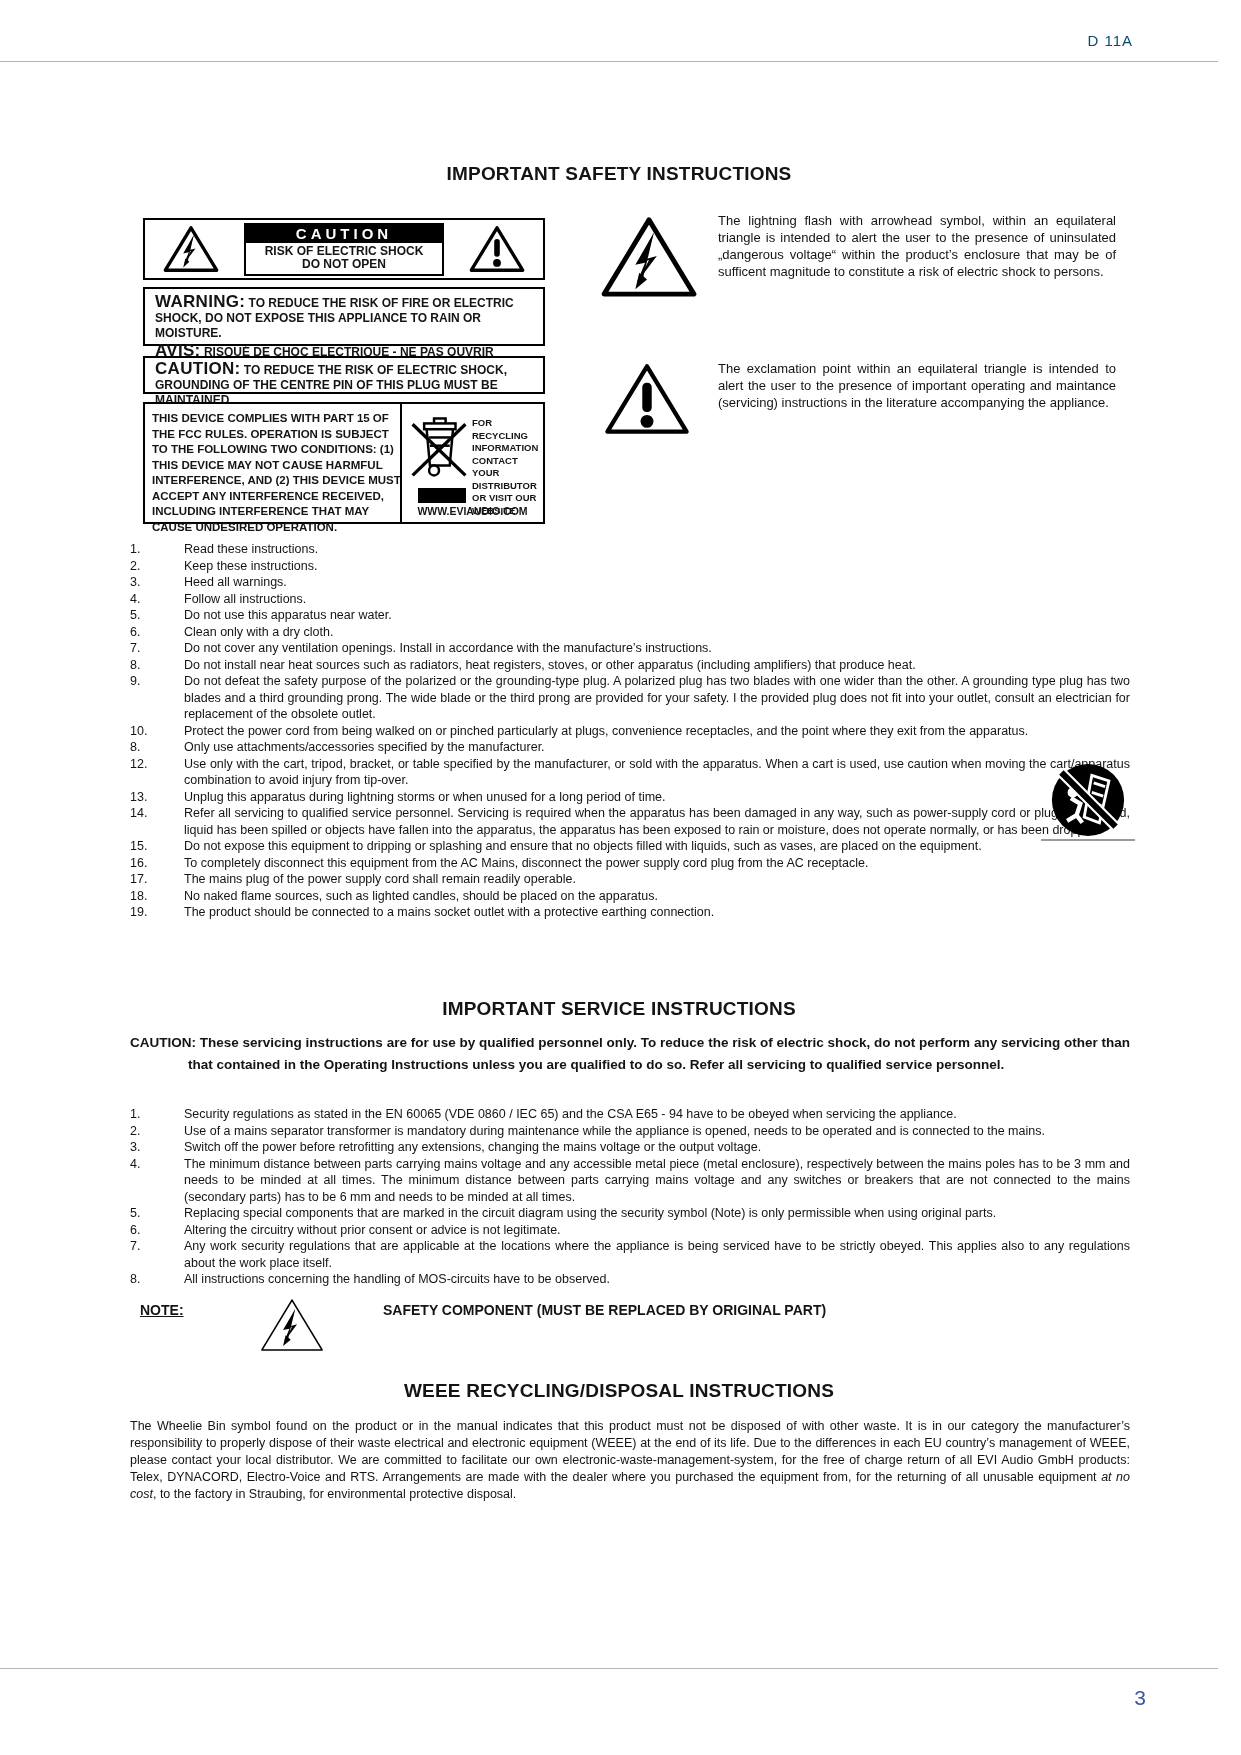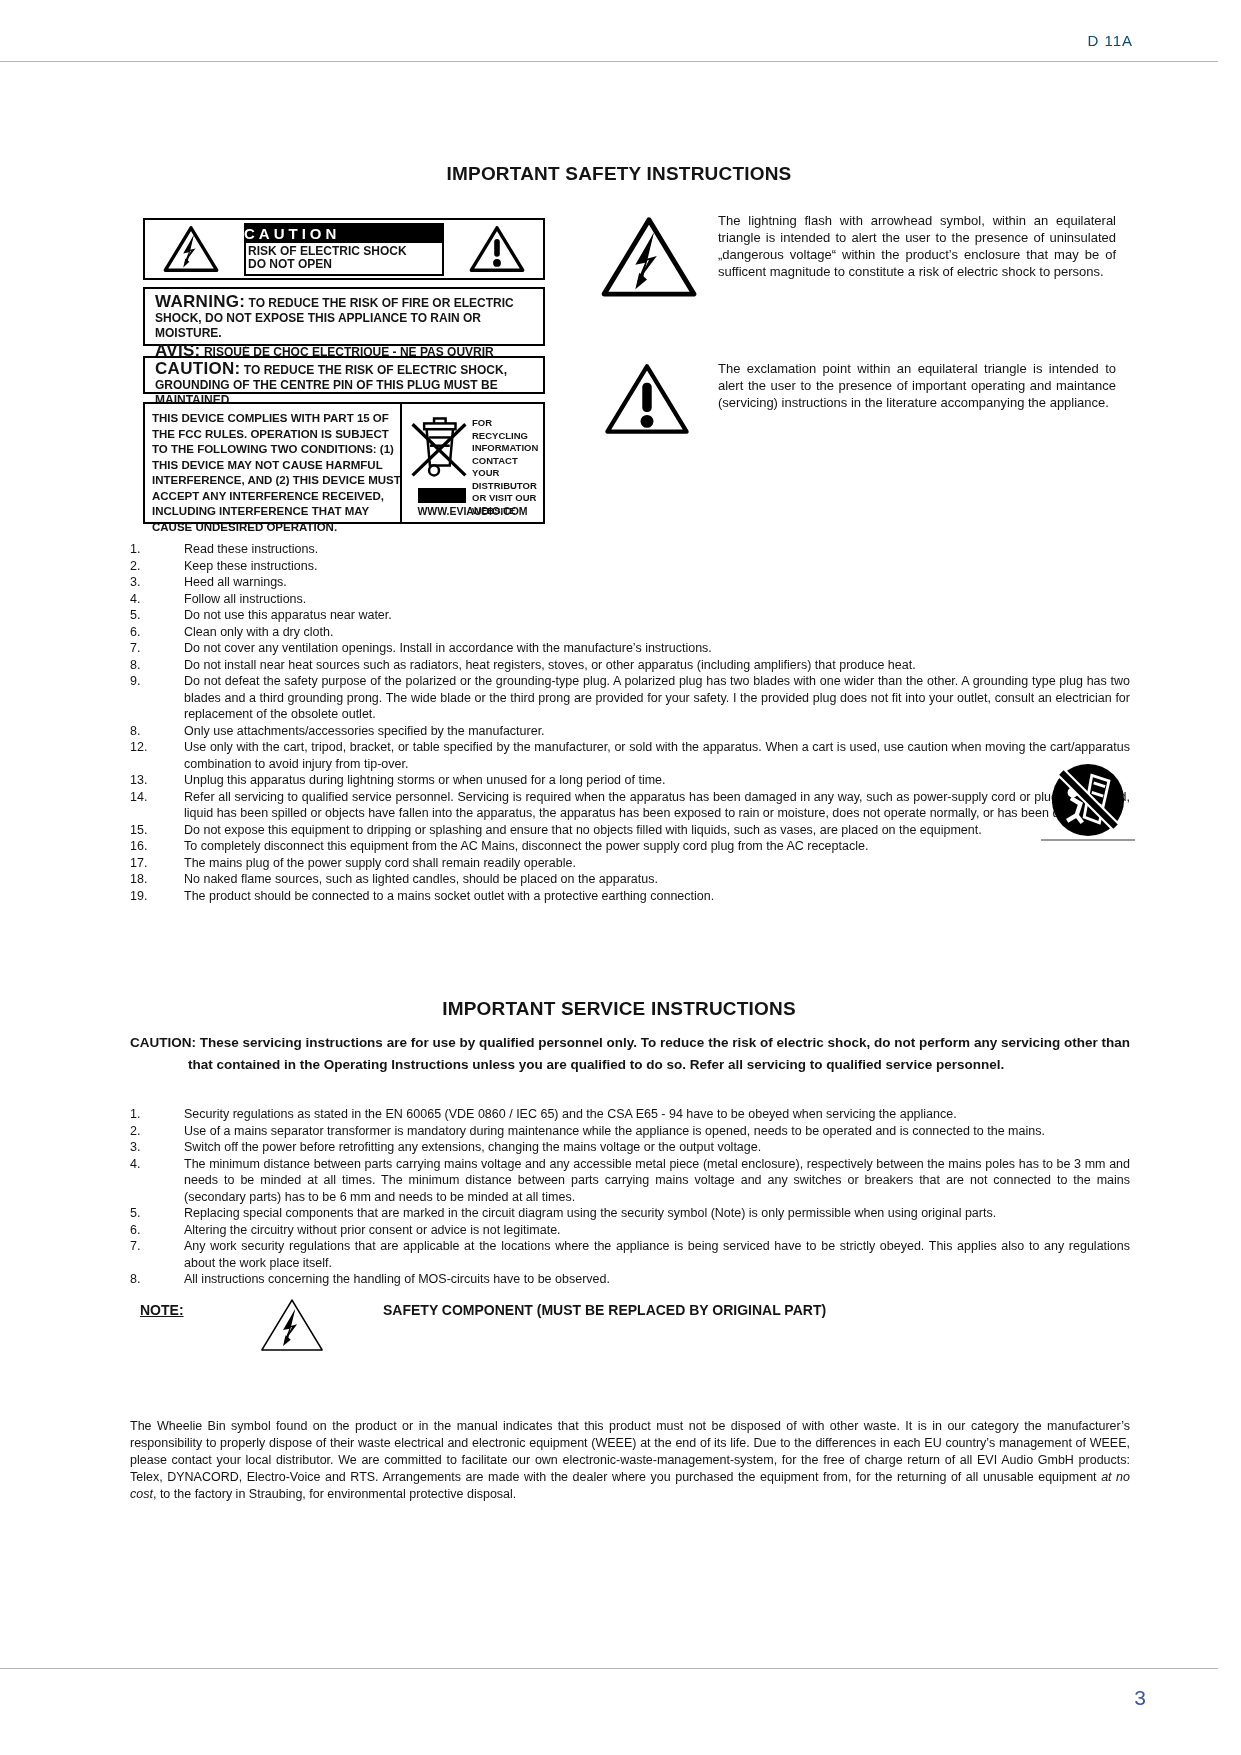--- a/index.html
+++ b/index.html
@@ -20,21 +20,21 @@
   .rule-bottom{top:1668px;}
   .page-num{top:1686px;right:95px;font-size:21px;color:#3b54a6;}
   
   .heading{left:128px;width:982px;text-align:center;font-size:19px;font-weight:bold;letter-spacing:.2px;}
   .h-safety{top:163px;}
   .h-service{top:998px;}
   .h-weee{top:1380px;}
   
   .wbox{border:2px solid #000;box-sizing:border-box;background:#fff;}
   .box1{left:143px;top:218px;width:402px;height:62px;display:flex;align-items:center;justify-content:space-around;padding:0 6px;}
-  .caution-stack{width:200px;text-align:left;}
+  .caution-stack{width:200px;text-align:center;}
   .caution-bar{background:#000;color:#fff;font-weight:bold;font-size:15px;letter-spacing:4px;padding:2px 0 1px 0;}
   .caution-sub{border:2px solid #000;border-top:none;font-weight:bold;font-size:12px;line-height:13px;padding:2px 2px 3px 2px;}
   .tri-sm{width:56px;height:48px;flex:0 0 auto;}
   .box2{left:143px;top:287px;width:402px;height:59px;padding:5px 10px;}
   .box3{left:143px;top:356px;width:402px;height:38px;padding:3px 10px;}
   .big-label{font-size:17px;font-weight:bold;letter-spacing:.3px;margin-top:15px;}
   .box-text{font-size:12px;font-weight:bold;line-height:15px;}
   .box4{left:143px;top:402px;width:272px;height:122px;padding:7px 7px;}
   .box4 .box-text{font-size:11.5px;line-height:15.5px;}
   .box5{left:400px;top:402px;width:145px;height:122px;}
@@ -195,20 +195,24 @@
       <div class="li">
         <span class="li-num">8.</span>
         <span class="li-text">Do not install near heat sources such as radiators, heat registers, stoves, or other apparatus (including amplifiers) that produce heat.</span>
       </div>
 
       <div class="li">
         <span class="li-num">9.</span>
         <span class="li-text">Do not defeat the safety purpose of the polarized or the grounding-type plug. A polarized plug has two blades with one wider than the other. A grounding type plug has two blades and a third grounding prong. The wide blade or the third prong are provided for your safety. I the provided plug does not fit into your outlet, consult an electrician for replacement of the obsolete outlet.</span>
       </div>
 
+      <div class="li">
+        <span class="li-num">10.</span>
+        <span class="li-text">Protect the power cord from being walked on or pinched particularly at plugs, convenience receptacles, and the point where they exit from the apparatus.</span>
+      </div>
 
       <div class="li">
         <span class="li-num">8.</span>
         <span class="li-text">Only use attachments/accessories specified by the manufacturer.</span>
       </div>
 
       <div class="li">
         <span class="li-num">12.</span>
         <span class="li-text">Use only with the cart, tripod, bracket, or table specified by the manufacturer, or sold with the apparatus. When a cart is used, use caution when moving the cart/apparatus combination to avoid injury from tip-over.</span>
       </div>
@@ -315,20 +319,21 @@
 
   <div class="abs note-label">NOTE:</div>
   <svg class="abs note-tri" viewBox="0 0 100 86">
     <polygon points="50,4 97,82 3,82" fill="#fff" stroke="#000" stroke-width="2.5" stroke-linejoin="round"></polygon>
     <path d="M55 18 L47 45 L58 42 L40 66 L50 46 L40 49 Z" fill="#000"></path>
     <polygon points="36,76 48,66 40,59" fill="#000"></polygon>
     <path d="M55 18 L36 51 L46 49 L38 68 L44 64 Z" fill="#000"></path>
   </svg>
   <div class="abs note-text">SAFETY COMPONENT (MUST BE REPLACED BY ORIGINAL PART)</div>
 
+  <div class="abs heading h-weee">WEEE RECYCLING/DISPOSAL INSTRUCTIONS</div>
   <div class="abs weee-par">
     <span>The Wheelie Bin symbol found on the product or in the manual indicates that this product must not be disposed of with other waste. It is in our category the manufacturer’s responsibility to properly dispose of their waste electrical and electronic equipment (WEEE) at the end of its life. Due to the differences in each EU country’s management of WEEE, please contact your local distributor. We are committed to facilitate our own electronic-waste-management-system, for the free of charge return of all EVI Audio GmbH products: Telex, DYNACORD, Electro-Voice and RTS. Arrangements are made with the dealer where you purchased the equipment from, for the returning of all unusable equipment </span><i>at no cost</i><span>, to the factory in Straubing, for environmental protective disposal.</span>
   </div>
 
   <div class="abs rule rule-bottom"></div>
   <div class="abs page-num" style="color: rgb(59, 84, 166);">3</div>
 
 </div>
 
 </body></html>

